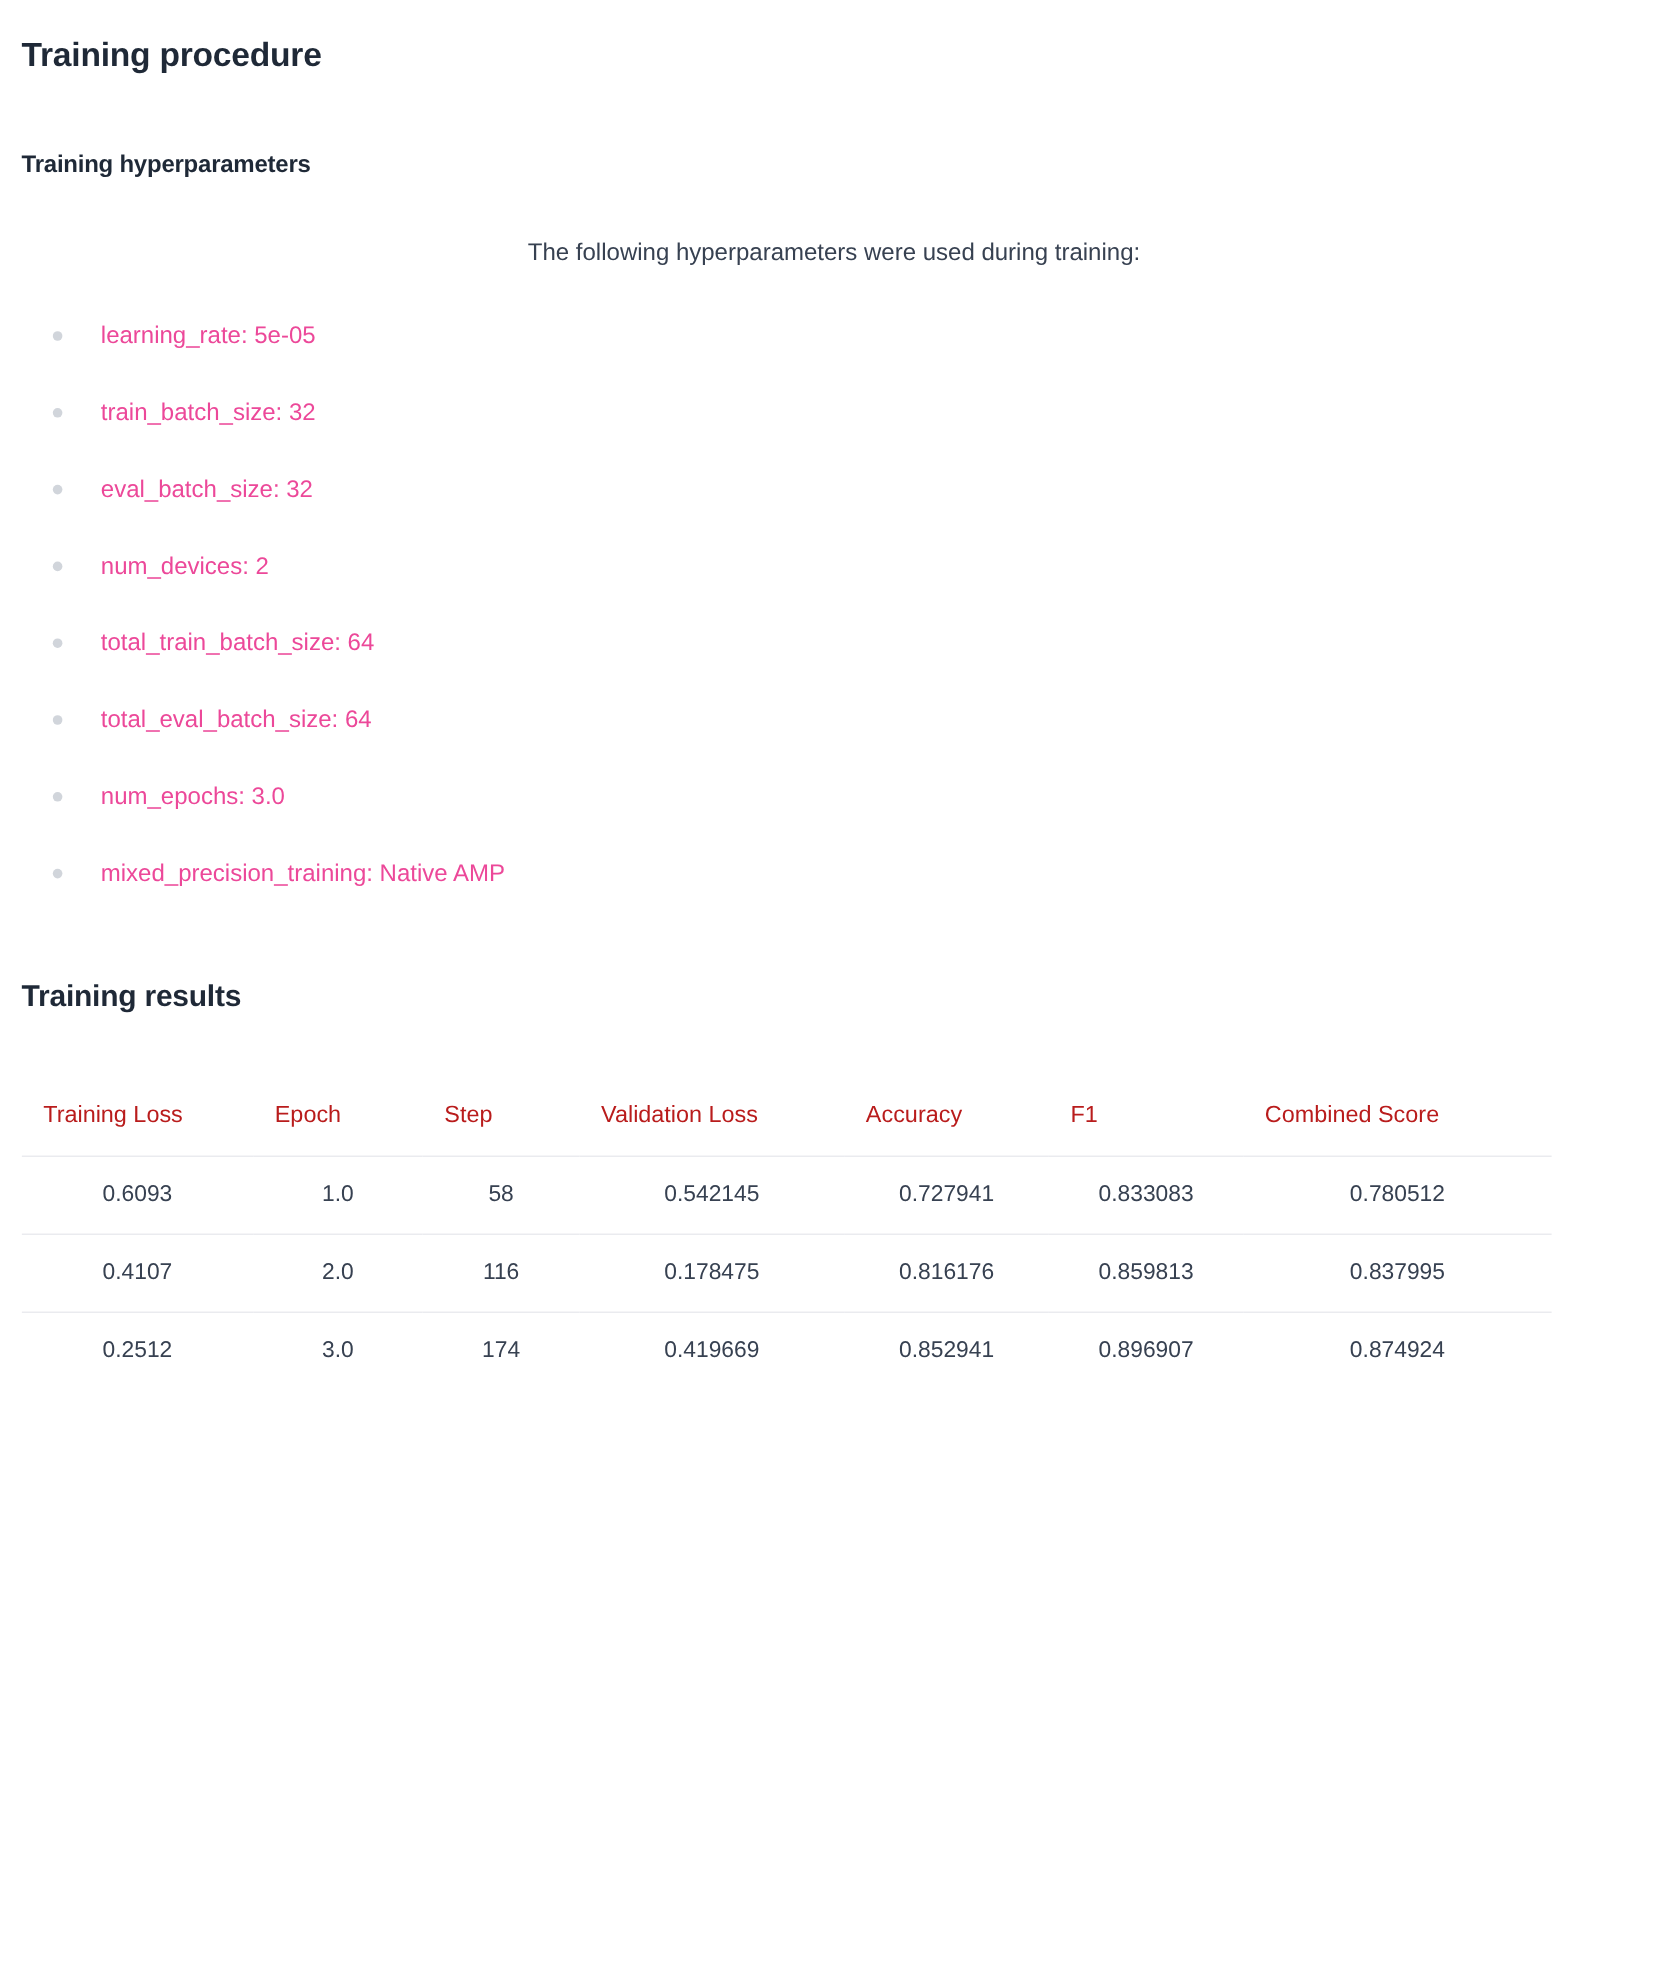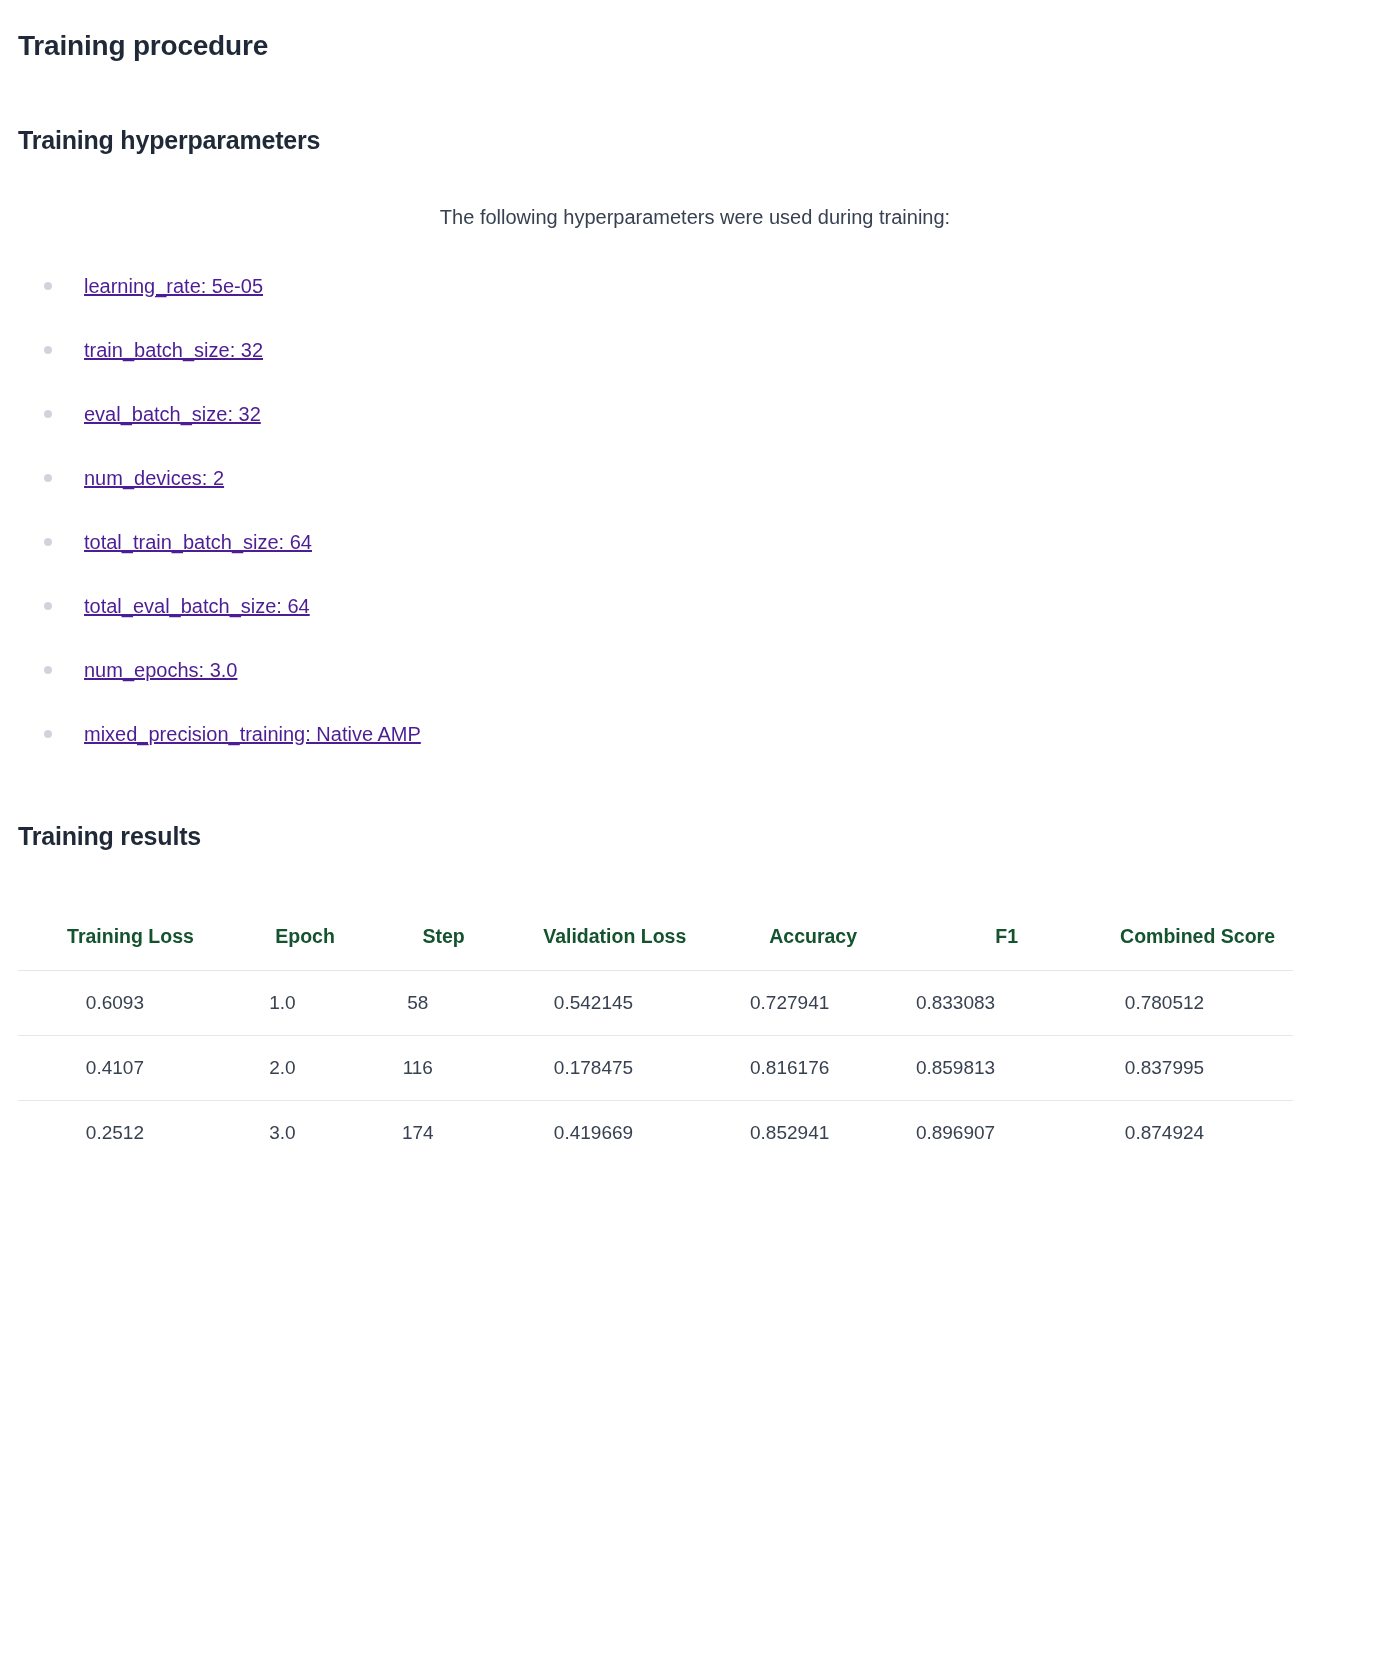--- a/index.html
+++ b/index.html
@@ -20,21 +20,21 @@
   }
   h2.section-title {
     font-size: 28px;
     line-height: 1.25;
     font-weight: bold;
     color: #1f2937;
     margin: 10px 0 0 0;
     letter-spacing: -0.2px;
   }
   h3.sub-title {
-    font-size: 25px;
+    font-size: 20px;
     line-height: 1.25;
     font-weight: bold;
     color: #1f2937;
     margin: 62px 0 0 0;
     letter-spacing: -0.2px;
   }
   p.intro {
     font-size: 20px;
     line-height: 1.6;
     color: #374151;
@@ -44,24 +44,23 @@
   }
   ul.hparams {
     list-style: none;
     margin: 38px 0 0 0;
     padding: 0;
   }
   ul.hparams li {
     position: relative;
     font-size: 20px;
     line-height: 1.5;
-    color: #4c1d95;
+    color: #ec4899;
     padding: 0 0 0 66px;
     margin: 0 0 34px 0;
-    text-decoration: underline;
   }
   ul.hparams li .bullet {
     position: absolute;
     left: 26px;
     top: 11px;
     width: 8px;
     height: 8px;
     border-radius: 50%;
     background: #d1d5db;
     display: block;
@@ -77,24 +76,24 @@
   .table-wrap {
     margin-top: 62px;
     overflow-x: auto;
   }
   table.results {
     border-collapse: collapse;
     width: 1275px;
     font-size: 19px;
   }
   table.results thead th {
-    font-weight: bold;
-    color: #14532d;
+    font-weight: normal;
+    color: #b91c1c;
     padding: 10px 18px 22px 18px;
-    text-align: right;
+    text-align: left;
     white-space: nowrap;
     font-size: 19.5px;
   }
   table.results tbody td {
     padding: 21px 18px;
     text-align: center;
     color: #374151;
     border-top: 1px solid #e5e7eb;
     white-space: nowrap;
   }

